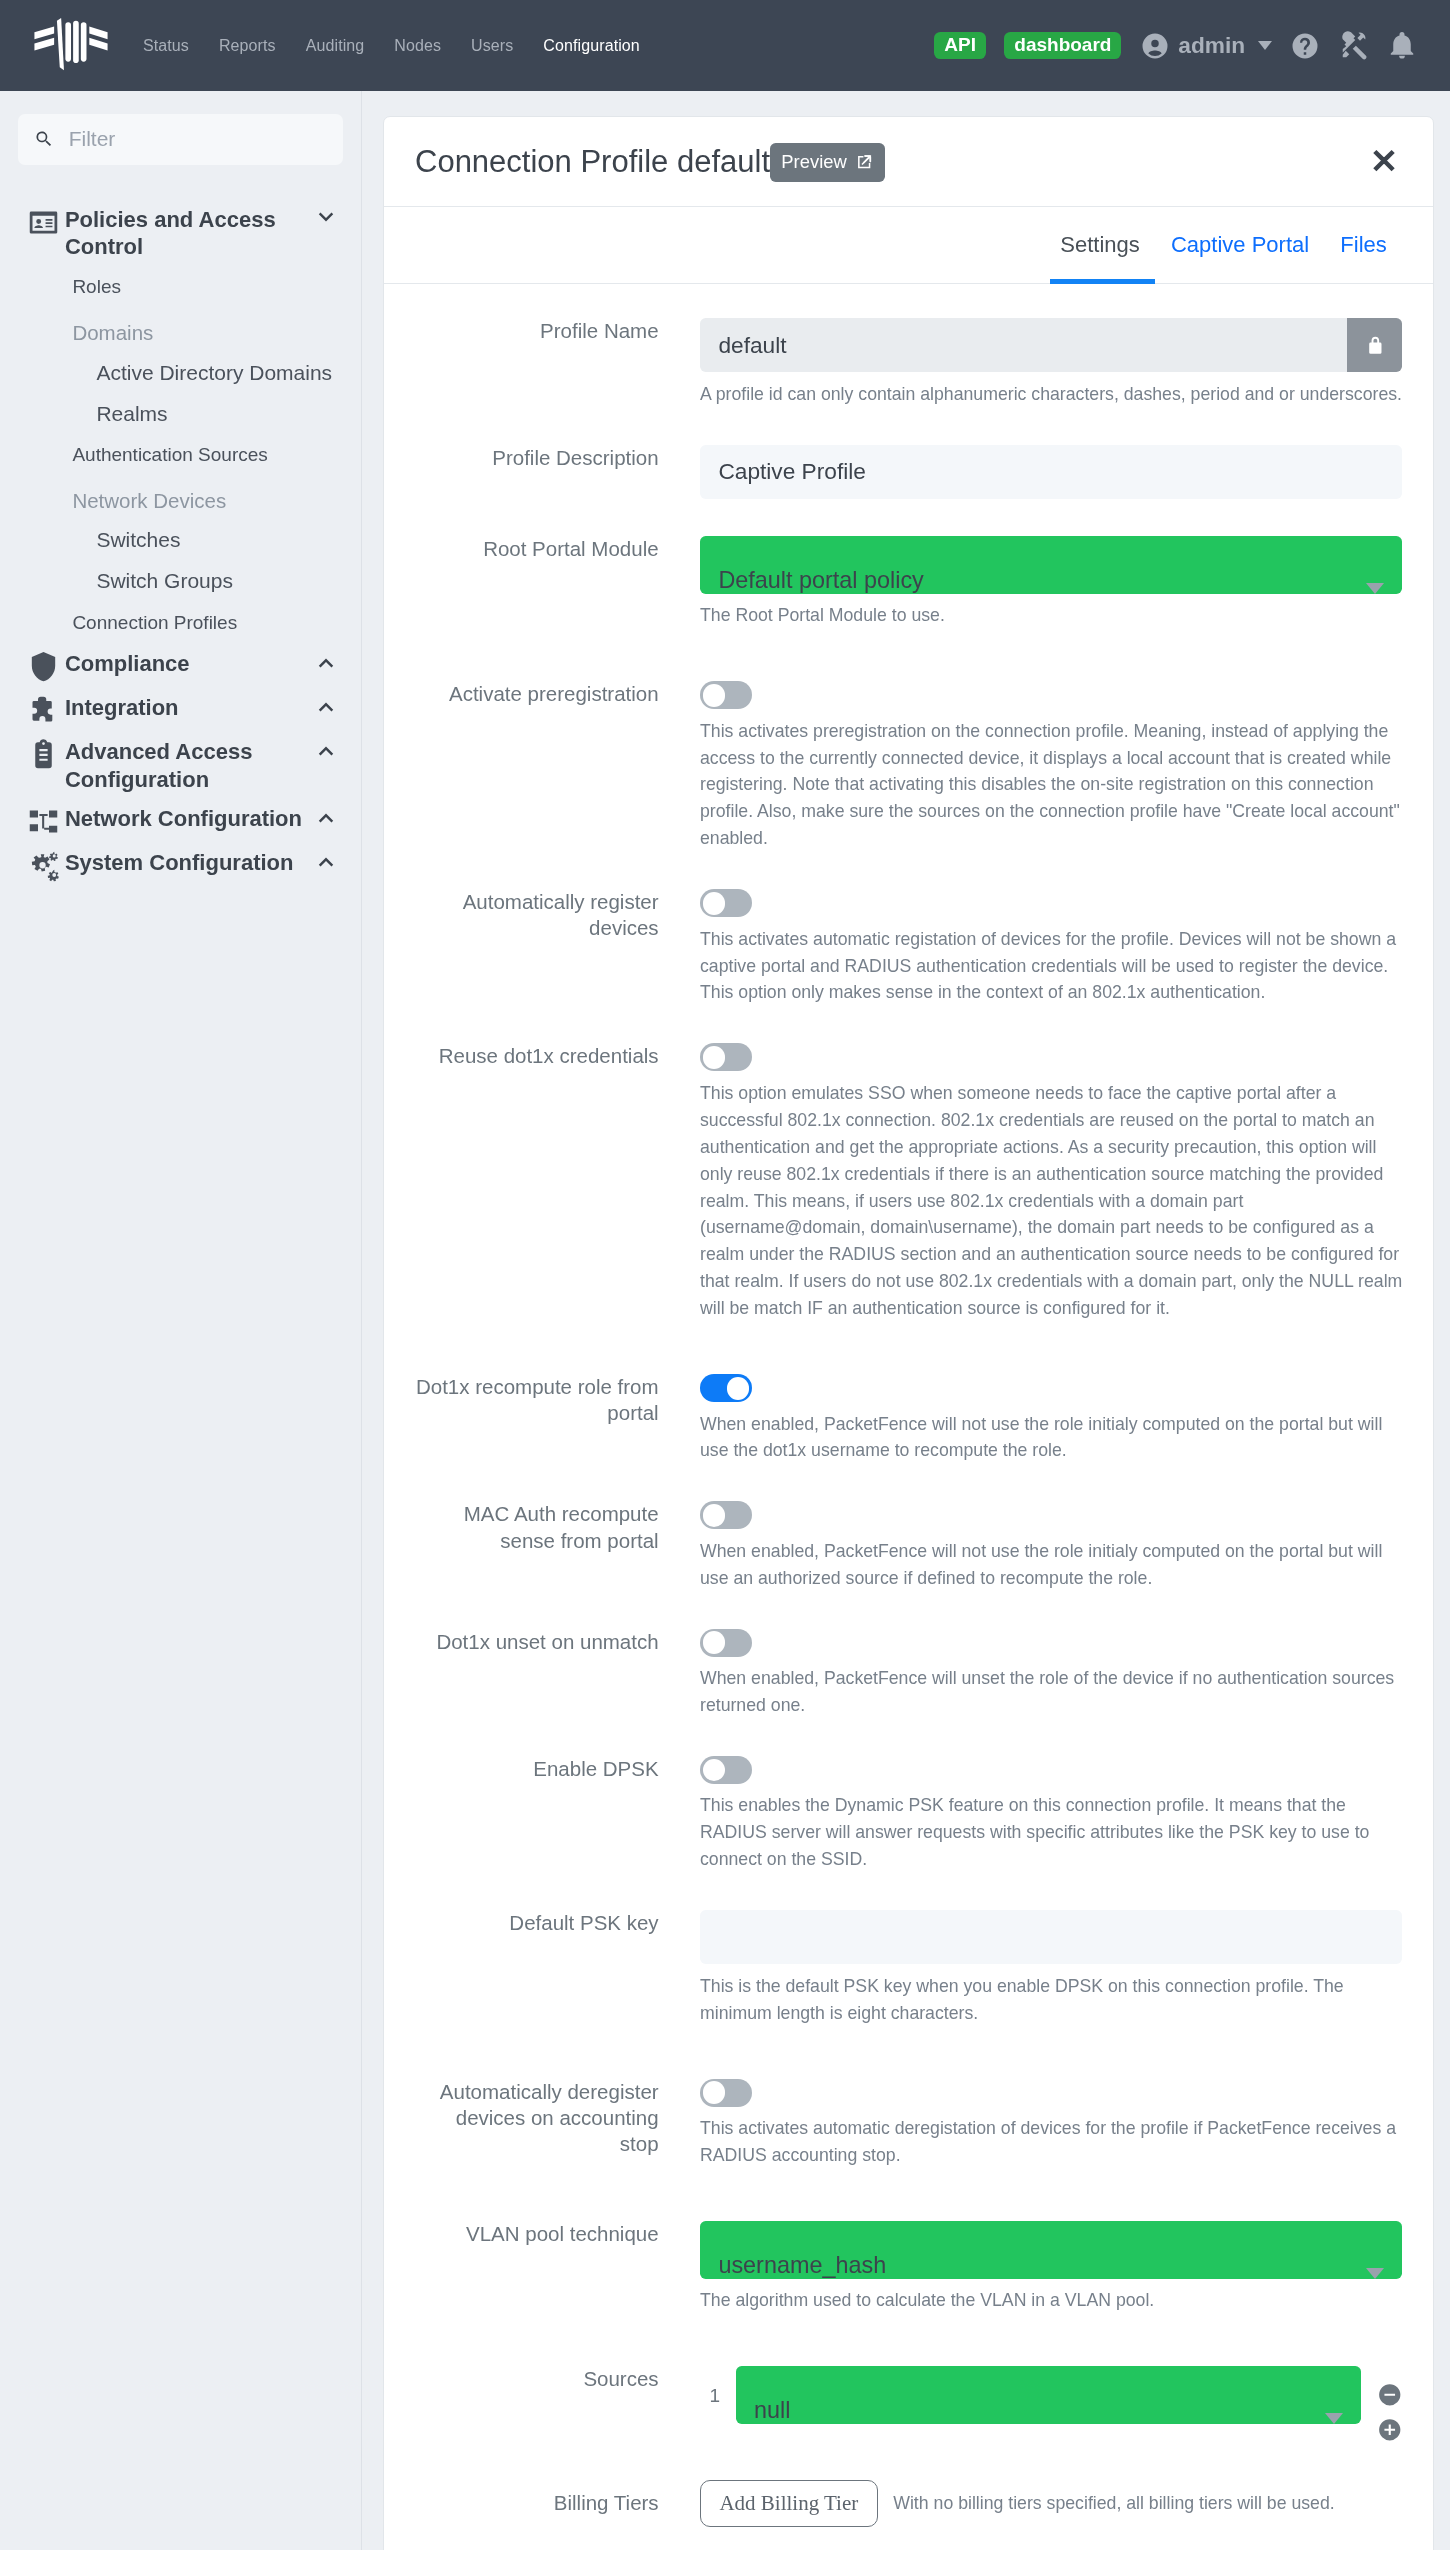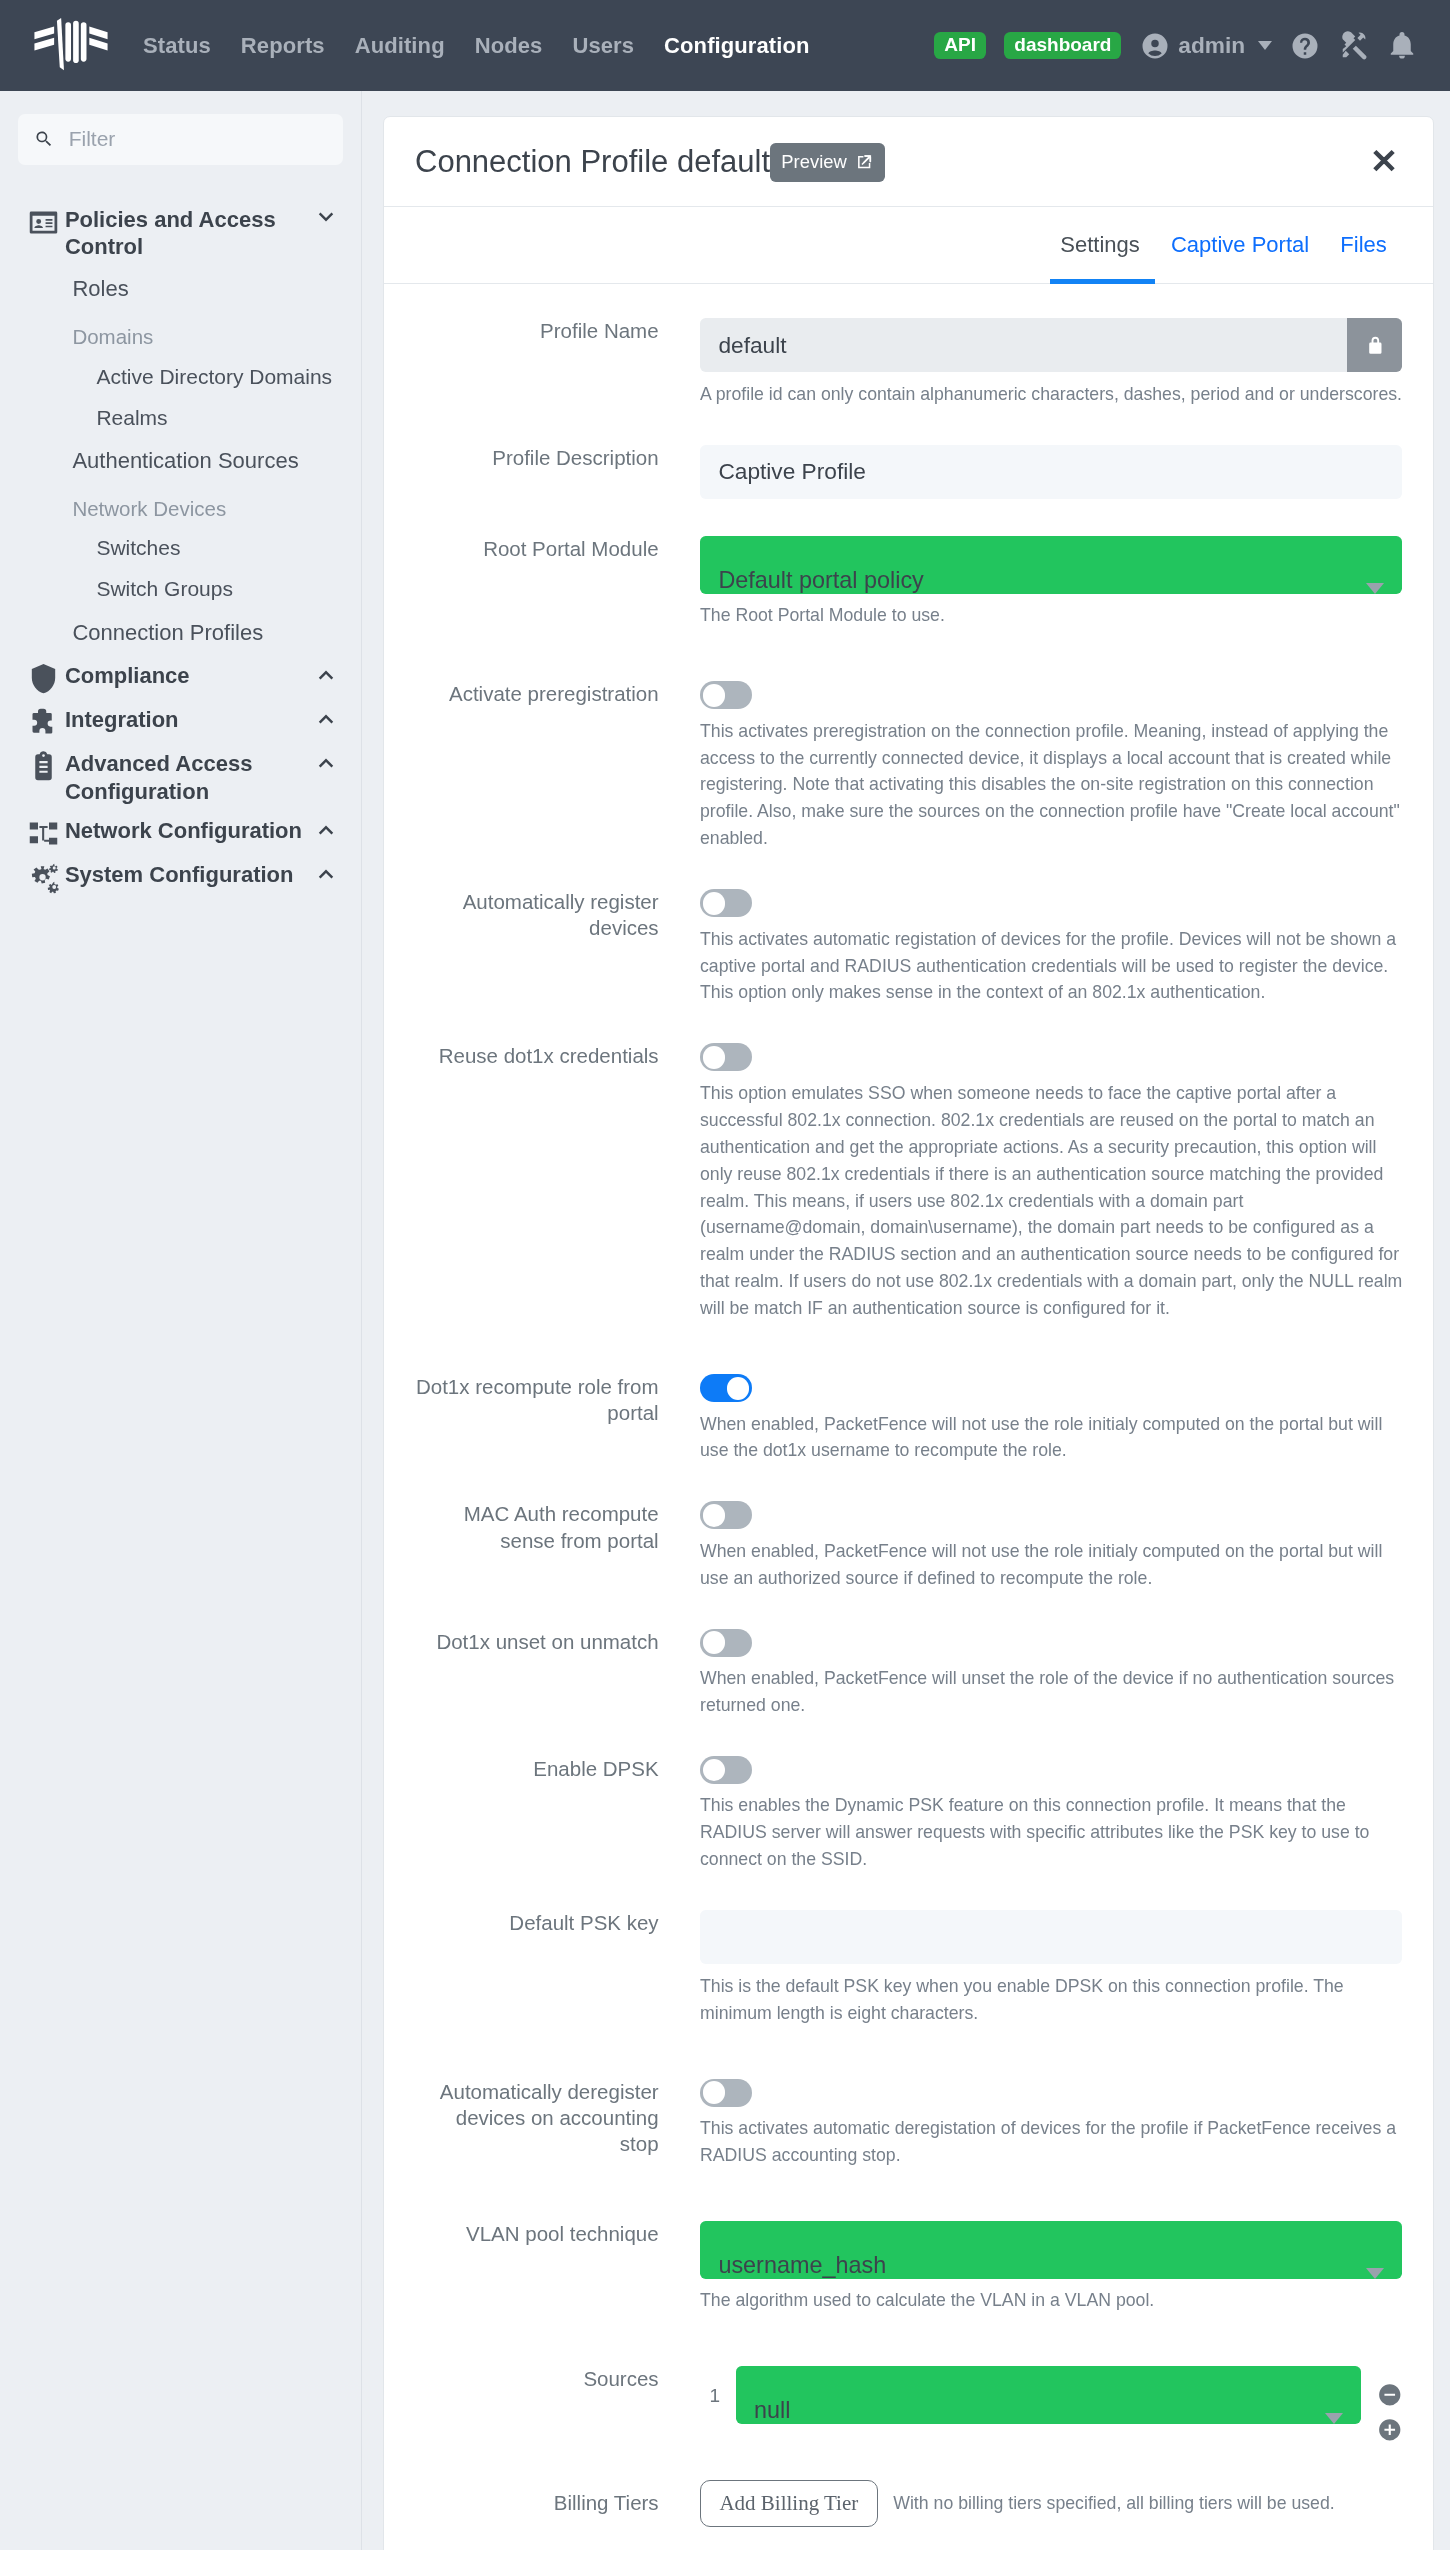--- a/index.html
+++ b/index.html
@@ -16,23 +16,23 @@
   .navbar {
     height: 91px;
     background: #3d4654;
     display: flex;
     align-items: center;
     padding: 0 33px 0 33px;
   }
   .brand-logo { width: 76px; height: 55px; margin-right: 34px; flex: none; }
   .nav-links { display: flex; align-items: center; gap: 30px; }
   .nav-link {
-    font-size: 22px;
+    font-size: 16px;
     color: #a9b0ba;
-    font-weight: bold;
+    font-weight: normal;
     letter-spacing: 0.1px;
     cursor: pointer;
     white-space: nowrap;
   }
   .nav-link.active { color: #ffffff; }
   .nav-right { margin-left: auto; display: flex; align-items: center; gap: 18.4px; }
   .badge {
     background: #28a745;
     color: #fff;
     font-size: 19px;
@@ -85,21 +85,21 @@
     display: flex; 
     padding: 5.7px 0 5.7px 8.5px;
     cursor: pointer;
     gap: 5px;
   }
   .nav-group .gicon { width: 33px; height: 33px; flex: none; fill: #4a515b; }
   .nav-group .gtitle { font-size: 22px; font-weight: bold; color: #3c434c; line-height: 1.25; flex: 1; }
   .chev { width: 24px; height: 24px; fill: #3c434c; flex: none; margin-right: 4.2px; }
 
   .nav-item {
-    font-size: 22px;
+    font-size: 19px;
     color: #4a515b;
     padding: 10px 0 10px 54px;
     cursor: pointer;
   }
   .nav-section {
     font-size: 20.5px;
     color: #8d96a1;
     padding: 12.7px 0 7px 54px;
   }
   .nav-subitem {

